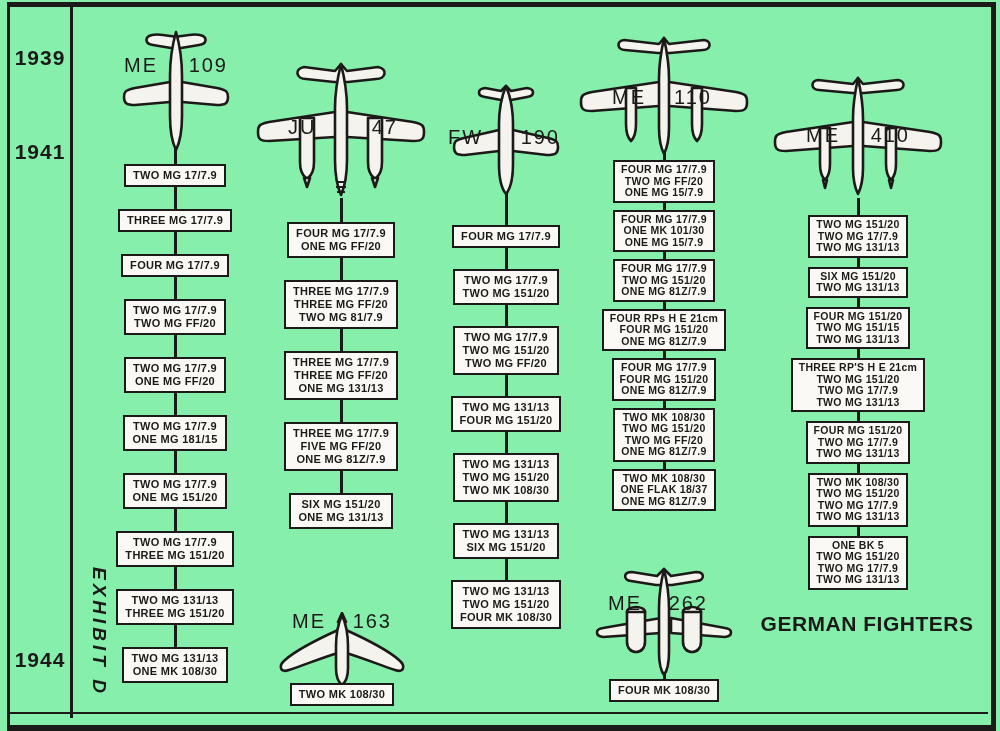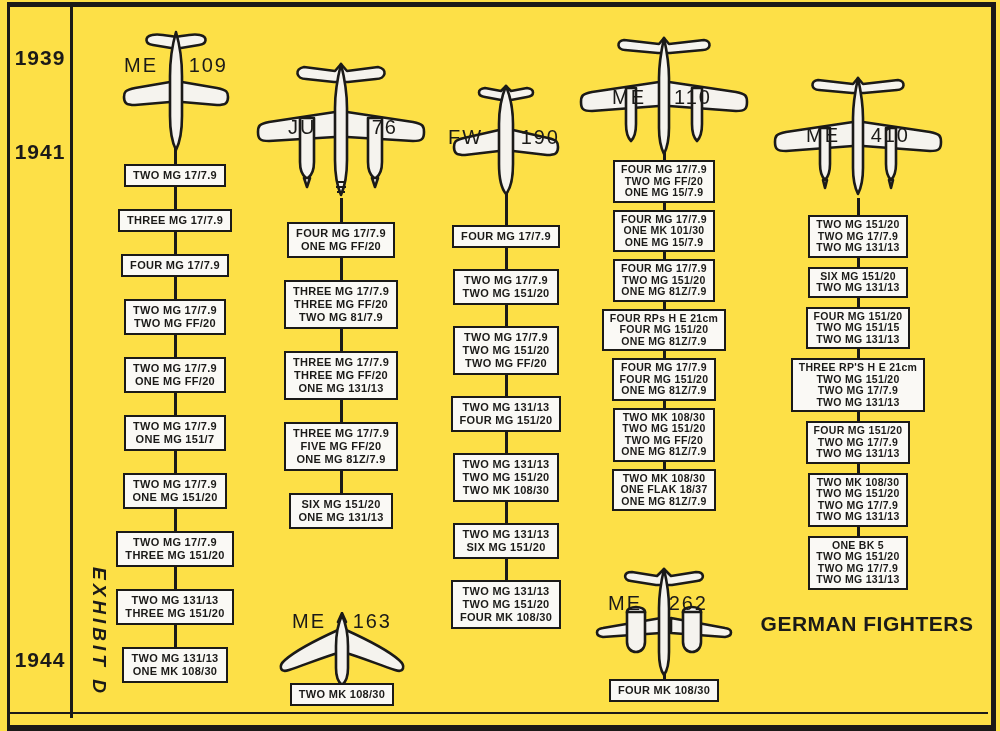--- a/index.html
+++ b/index.html
@@ -1,16 +1,16 @@
 <!DOCTYPE html>
 <html><head>
 <meta charset="utf-8">
 <style>
   html,body{margin:0;padding:0;background:#dddad4;}
-  .canvas{position:relative;width:1000px;height:731px;background:#fde047;
+  .canvas{position:relative;width:1000px;height:731px;background:#86efac;
     font-family:"Liberation Sans",sans-serif;color:#1b1a18;overflow:hidden;}
   .frame{position:absolute;left:7px;top:2px;width:981px;height:718px;
     border-top:5px solid #1b1a18;border-right:5px solid #1b1a18;
     border-bottom:7px solid #1b1a18;border-left:3px solid #1b1a18;pointer-events:none;}
   .tline{position:absolute;left:70px;top:4px;width:3px;height:714px;background:#1b1a18;}
   .binner{position:absolute;left:10px;top:712px;width:978px;height:2px;background:#1b1a18;}
   .year{position:absolute;width:56px;text-align:center;font-size:21px;font-weight:bold;
     letter-spacing:1px;}
   .exhibit{position:absolute;left:110px;top:567px;transform:rotate(90deg);transform-origin:0 0;
     font-size:19px;font-weight:bold;font-style:italic;letter-spacing:4px;white-space:nowrap;}
@@ -69,21 +69,21 @@
         <div class="abox">
           <div class="aline">TWO MG 17/7.9</div>
           <div class="aline">TWO MG FF/20</div>
         </div>
         <div class="abox">
           <div class="aline">TWO MG 17/7.9</div>
           <div class="aline">ONE MG FF/20</div>
         </div>
         <div class="abox">
           <div class="aline">TWO MG 17/7.9</div>
-          <div class="aline">ONE MG 151/7</div>
+          <div class="aline">ONE MG 181/15</div>
         </div>
         <div class="abox">
           <div class="aline">TWO MG 17/7.9</div>
           <div class="aline">ONE MG 151/20</div>
         </div>
         <div class="abox">
           <div class="aline">TWO MG 17/7.9</div>
           <div class="aline">THREE MG 151/20</div>
         </div>
         <div class="abox">
@@ -104,21 +104,21 @@
       <path d="M44,56 L44,100 C44,108 46,113 50,116 L52,116 C56,113 58,108 58,100 L58,56 Z"></path>
       <path d="M48,116 L54,116 L51,125 Z"></path>
       <path d="M112,56 L112,100 C112,108 114,113 118,116 L120,116 C124,113 126,108 126,100 L126,56 Z"></path>
       <path d="M116,116 L122,116 L119,125 Z"></path>
       <path d="M50,17 C40,17 38,7 48,5 L79,9 L85,2 L91,9 L122,5 C132,7 130,17 120,17 L92,20 L78,20 Z"></path>
       <path d="M85,2 C81,18 79,32 79,46 L79,98 C79,112 81,124 85,133 C89,124 91,112 91,98 L91,46 C91,32 89,18 85,2 Z"></path>
       <path class="thin" d="M80,120 L90,120 M80,125 L90,125 M81,130 L89,130"></path>
     </svg>
     <div class="plane-label" style="left:288px;top:116px;width:110px;">
       <span>JU</span>
-      <span>76</span>
+      <span>47</span>
     </div>
     <div class="boxes" style="left:281px;top:222px;width:120px;gap:22px;">
         <div class="abox">
           <div class="aline">FOUR MG 17/7.9</div>
           <div class="aline">ONE MG FF/20</div>
         </div>
         <div class="abox">
           <div class="aline">THREE MG 17/7.9</div>
           <div class="aline">THREE MG FF/20</div>
           <div class="aline">TWO MG 81/7.9</div>

